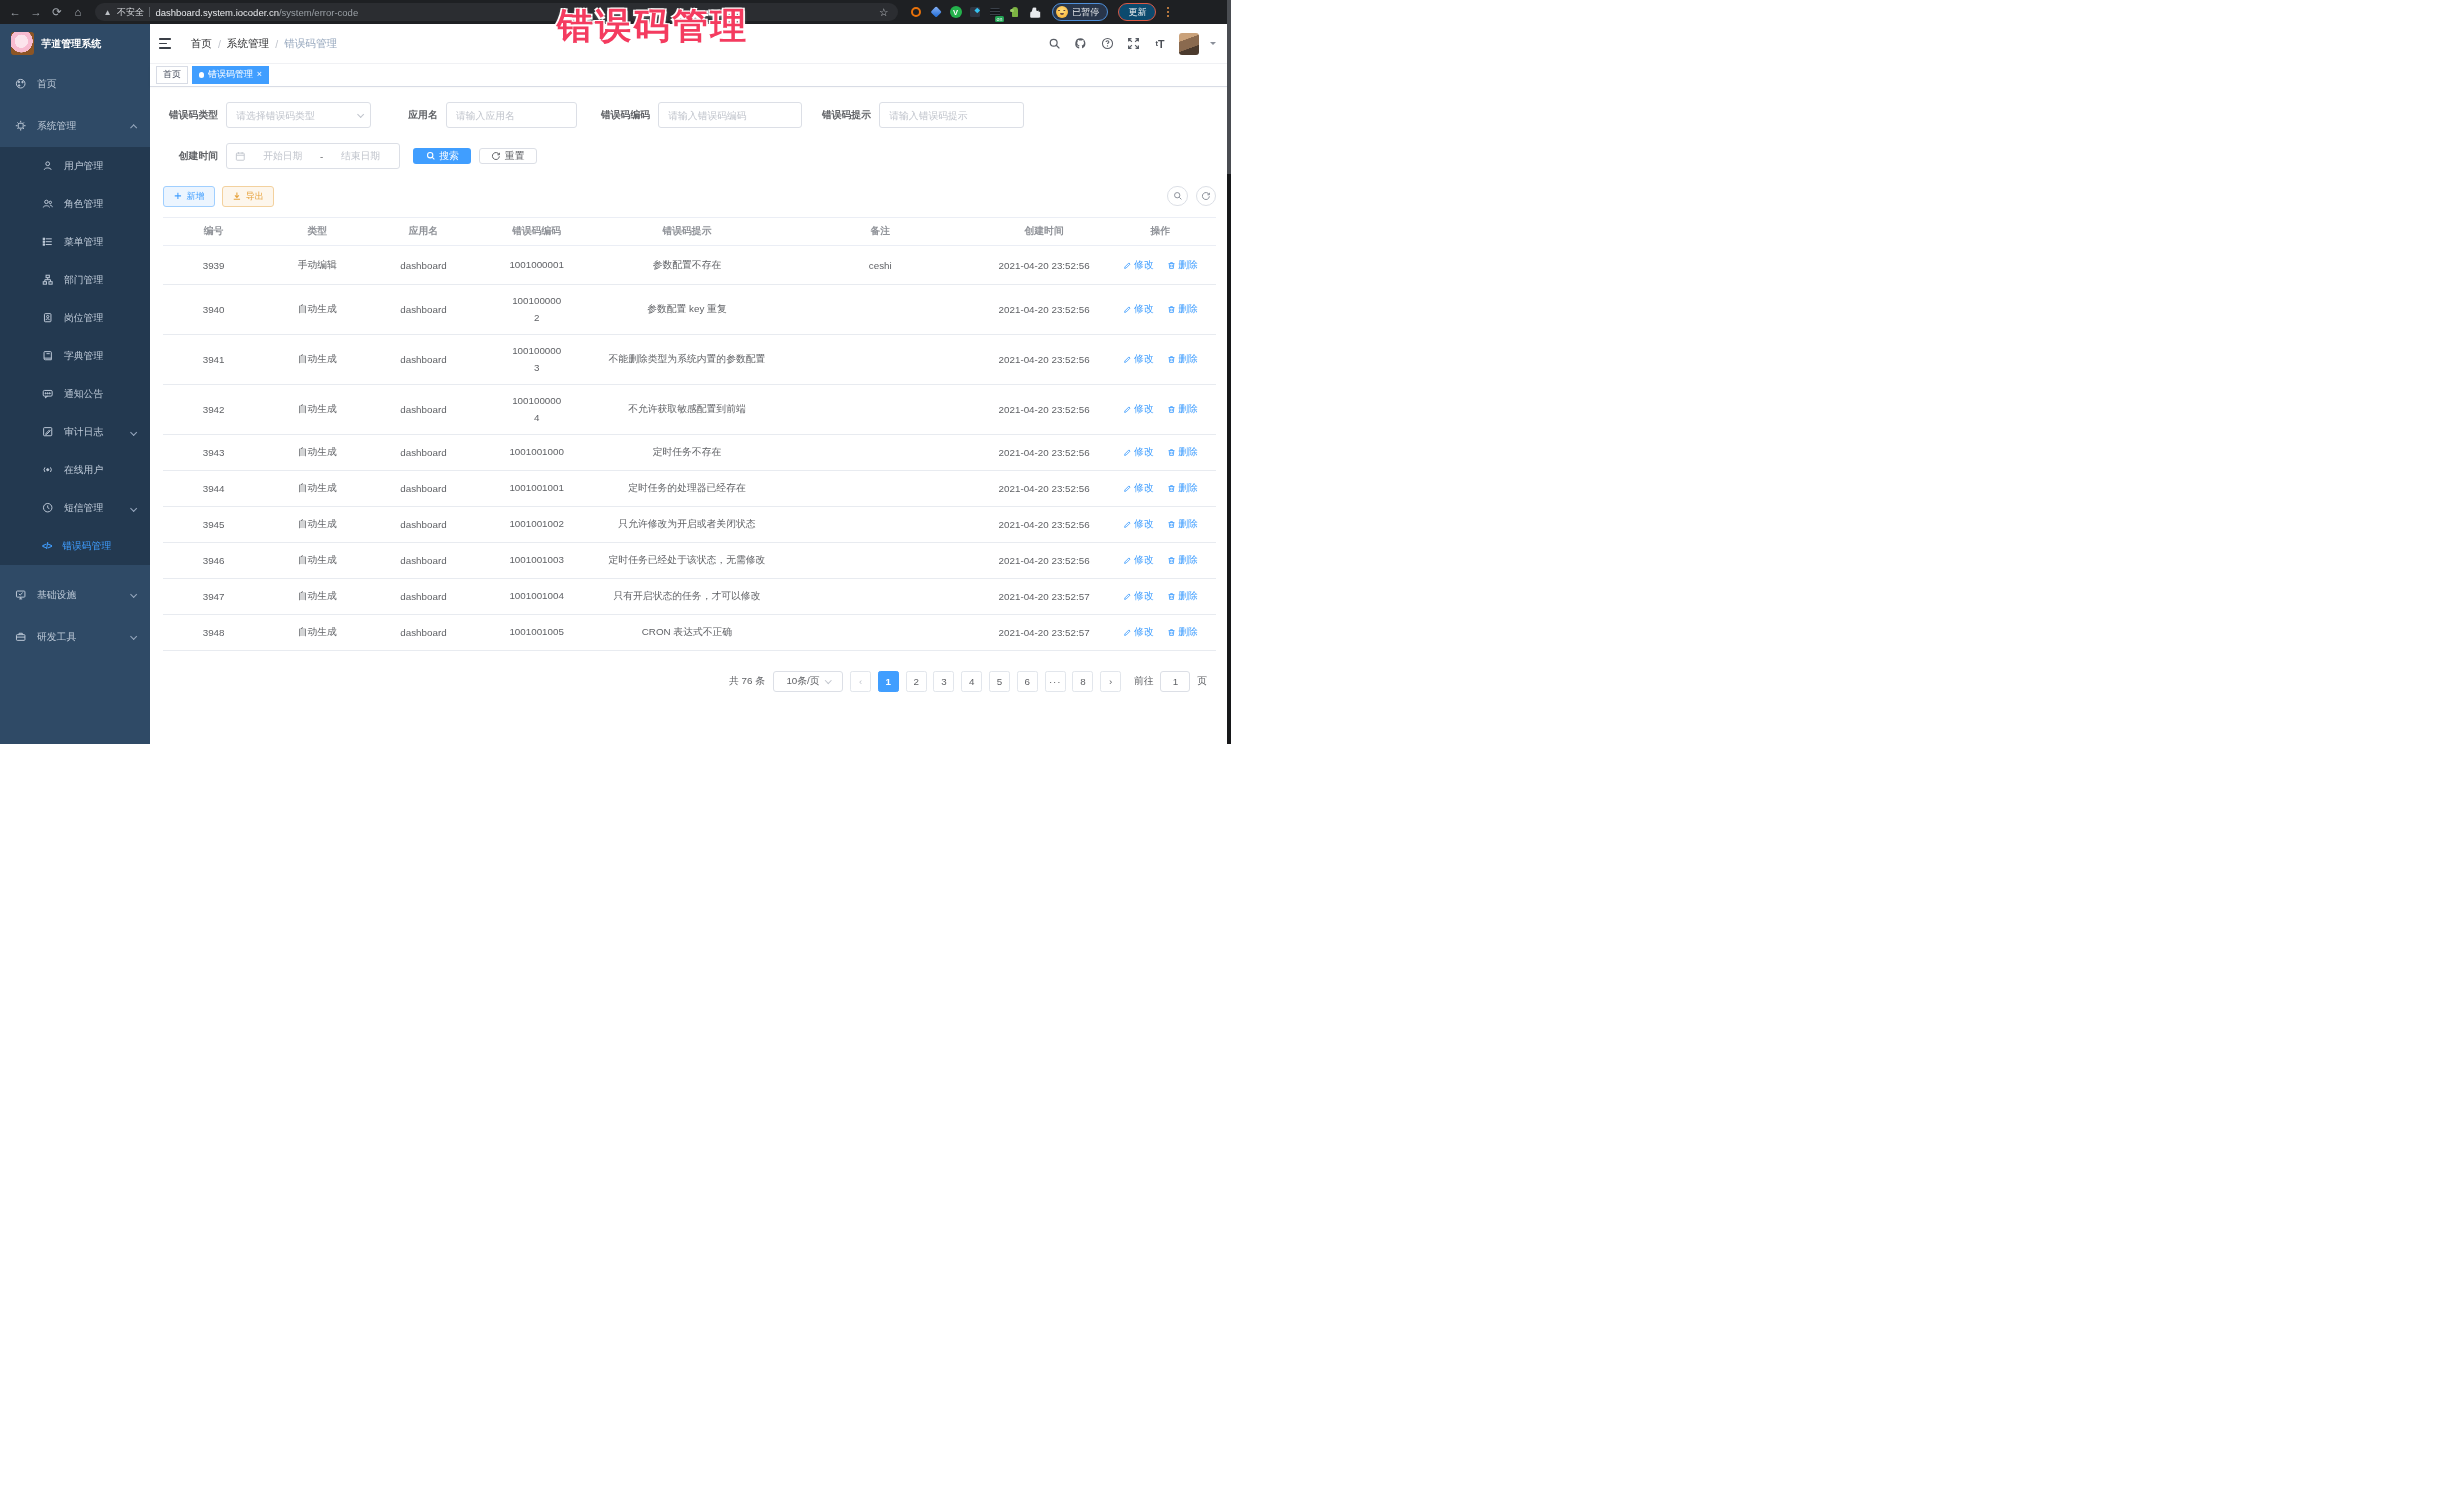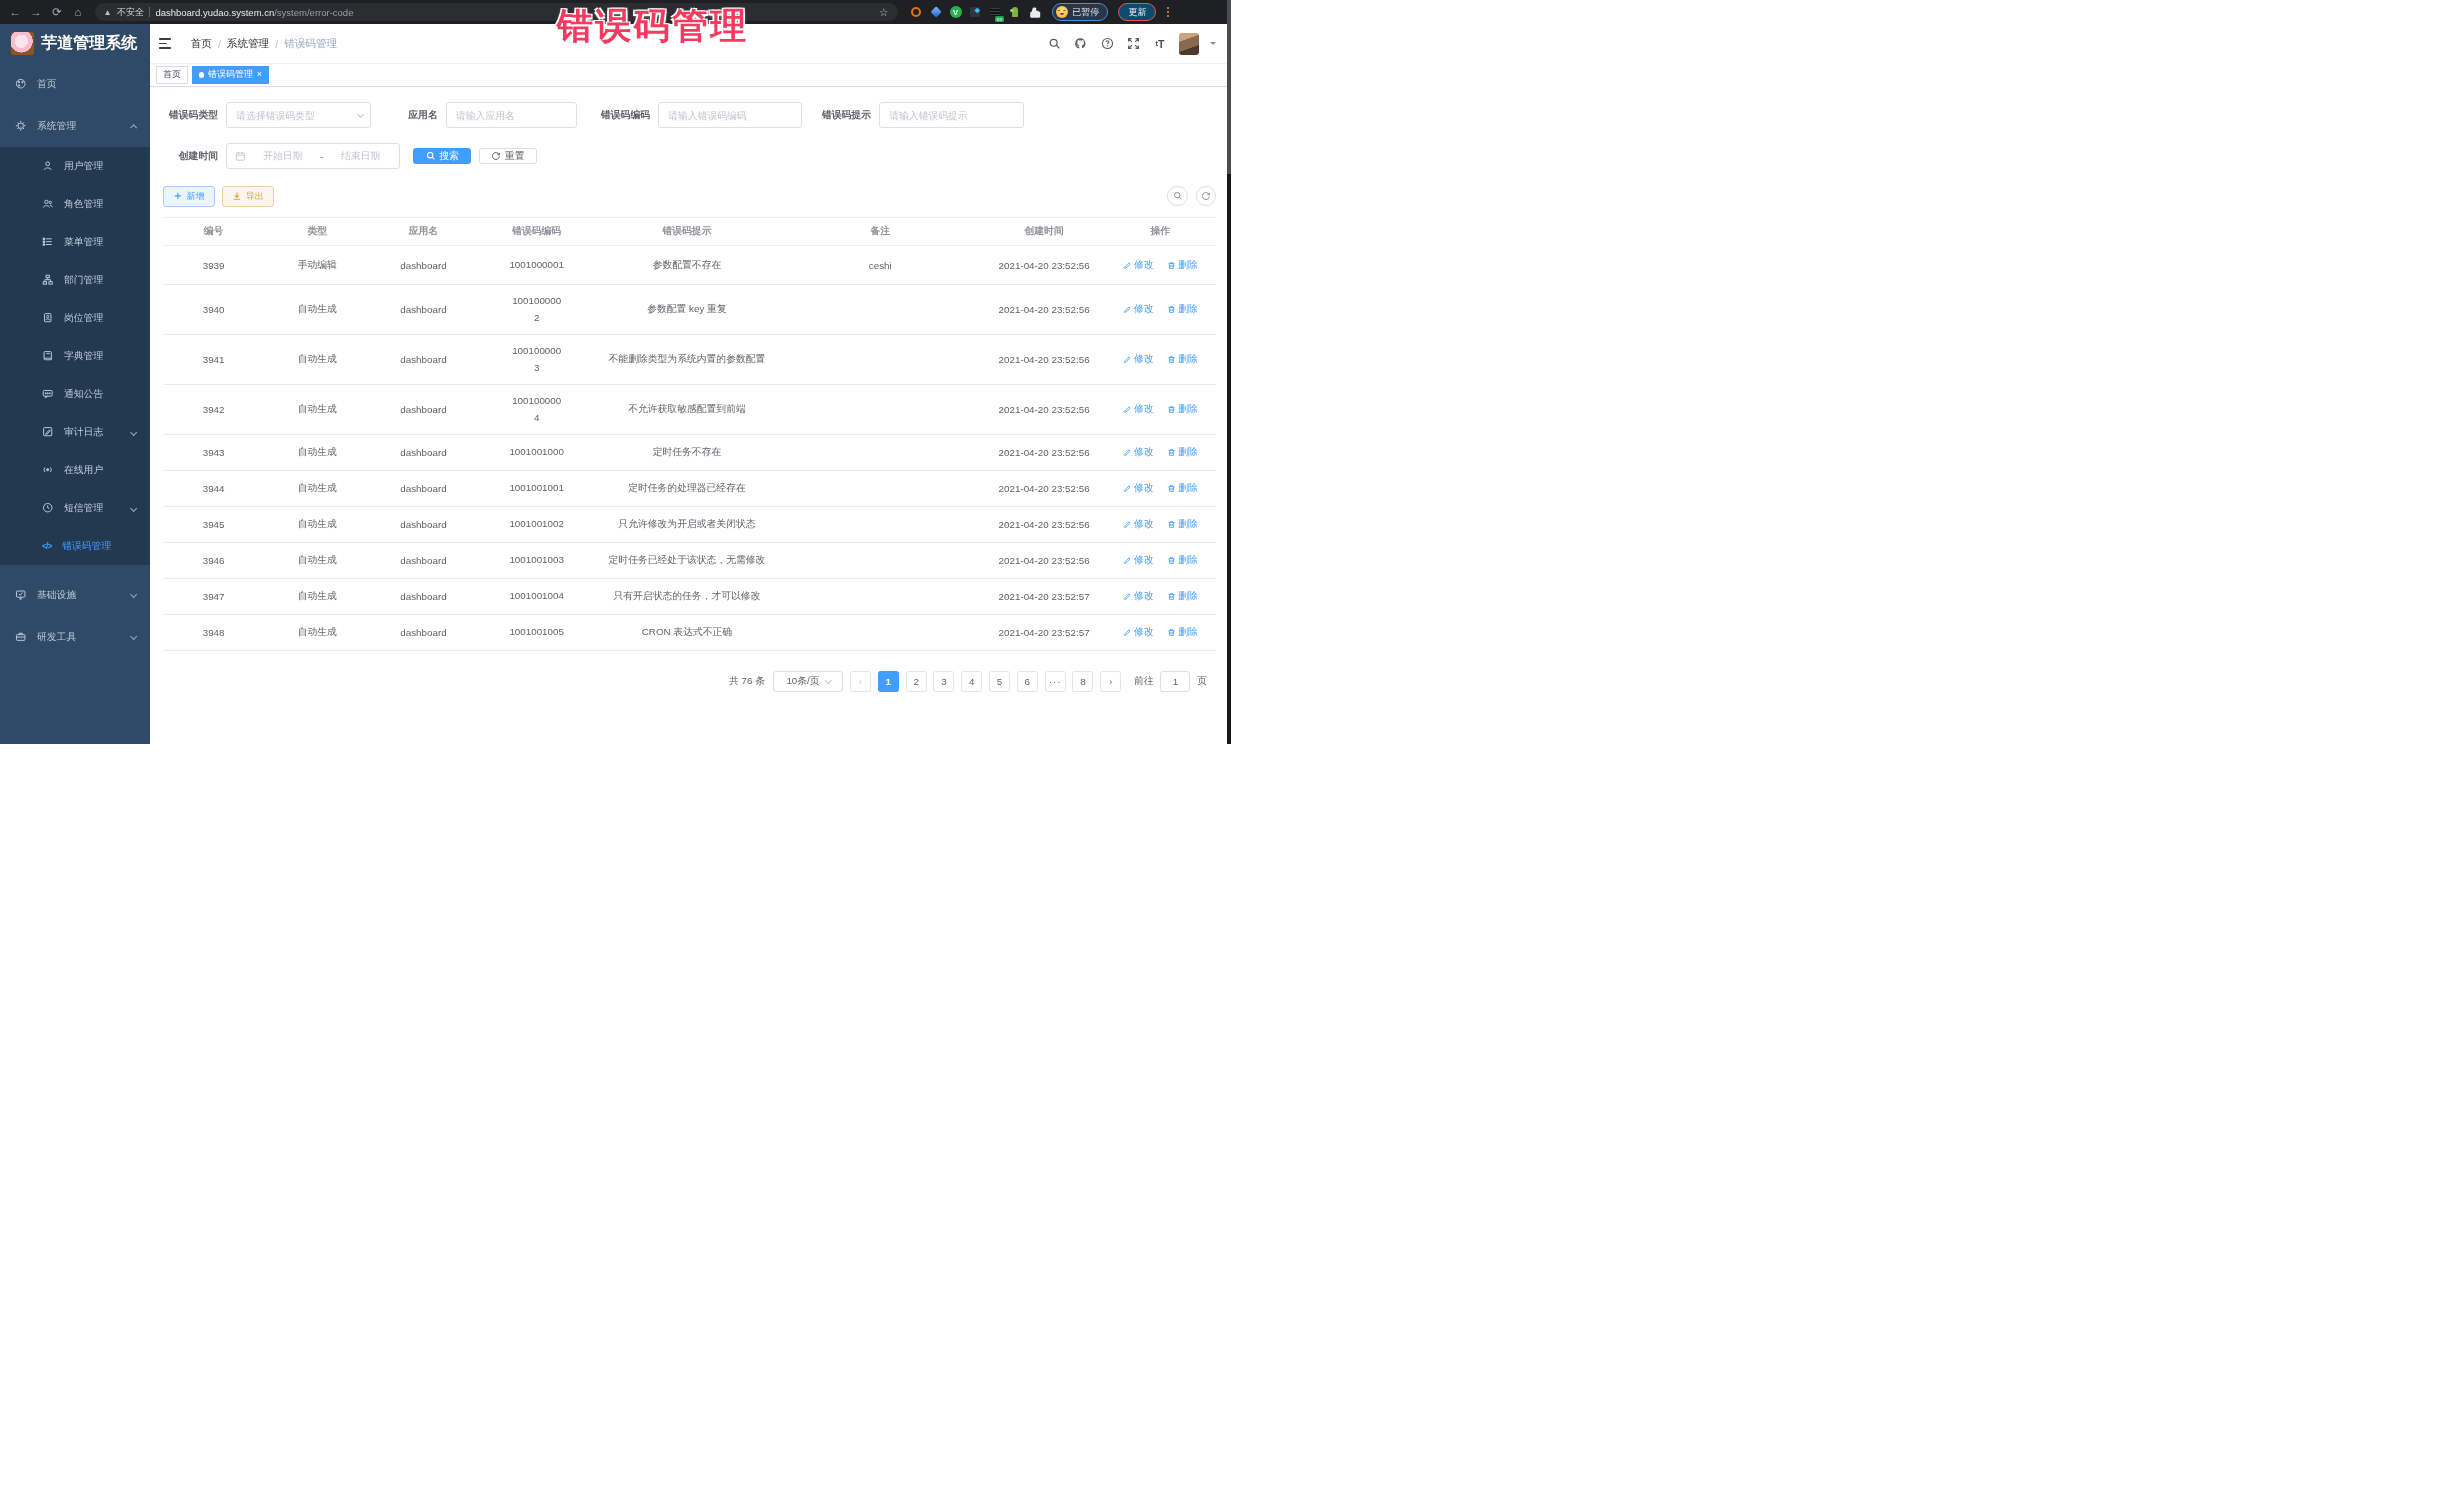--- a/index.html
+++ b/index.html
@@ -40,21 +40,21 @@
 
   
   .annotation-title { position:absolute; left:557px; top:1.5px; z-index:60; font-size:36px; font-weight:bold; letter-spacing:2.3px; color:#f43b5f;
     text-shadow:-1.5px -1.5px 0 #fff,1.5px -1.5px 0 #fff,-1.5px 1.5px 0 #fff,1.5px 1.5px 0 #fff,0 1.5px 3.8px rgba(255,255,255,.9); pointer-events:none; }
 
   
   .app { display:flex; height:720px; }
   .sidebar { width:150px; background:#2f4a66; color:#bfcbd9; flex:none; display:flex; flex-direction:column; }
   .logo-row { height:39px; display:flex; align-items:center; gap:7.6px; padding-left:10.6px; }
   .logo-img { width:23px; height:23px; border-radius:3px; background:radial-gradient(circle at 45% 40%,#fce4ec 0 35%,#f8bbd0 36% 60%,#8d5524 61%); flex:none; }
-  .logo-title { color:#fff; font-size:16px; font-weight:600; white-space:nowrap; }
+  .logo-title { color:#fff; font-size:10px; font-weight:600; white-space:nowrap; }
   .mi { display:flex; align-items:center; height:42px; padding-left:15px; gap:10.6px; cursor:pointer; font-size:9.8px; position:relative; }
   .mi svg { width:11.4px; height:11.4px; flex:none; }
   .mi .code-g { font-size:8.3px; font-weight:bold; letter-spacing:-0.8px; }
   .submenu { background:#233950; }
   .submenu .mi { height:38px; padding-left:42px; }
   .mi.active { color:#409eff; }
   .chev { position:absolute; right:13.6px; width:5.3px; height:5.3px; border-right:1.1px solid #97a8be; border-bottom:1.1px solid #97a8be; }
   .chev.up { transform:rotate(-135deg); top:19.7px; }
   .chev.down { transform:rotate(45deg); }
   .after-sub { padding-top:9px; }
@@ -139,21 +139,21 @@
 
 <div class="browser-bar">
   <div class="nav-ic">←</div>
   <div class="nav-ic">→</div>
   <div class="nav-ic">⟳</div>
   <div class="nav-ic">⌂</div>
   <div class="url-pill">
     <span class="warn-ic">▲</span>
     <span class="sec-label">不安全</span>
     <span class="url-sep"></span>
-    <span class="url-text"><b style="font-weight:normal">dashboard.yudao.system.cn</b><span class="path">/system/error-code</span></span>
+    <span class="url-text"><b style="font-weight:normal">dashboard.system.iocoder.cn</b><span class="path">/system/error-code</span></span>
     <span class="star-ic">☆</span>
   </div>
   <div class="ext-row">
     <div class="ext">
         <div class="ext-ring"></div>
       </div>
     <div class="ext">
         <div class="ext-gem"></div>
       </div>
     <div class="ext">

